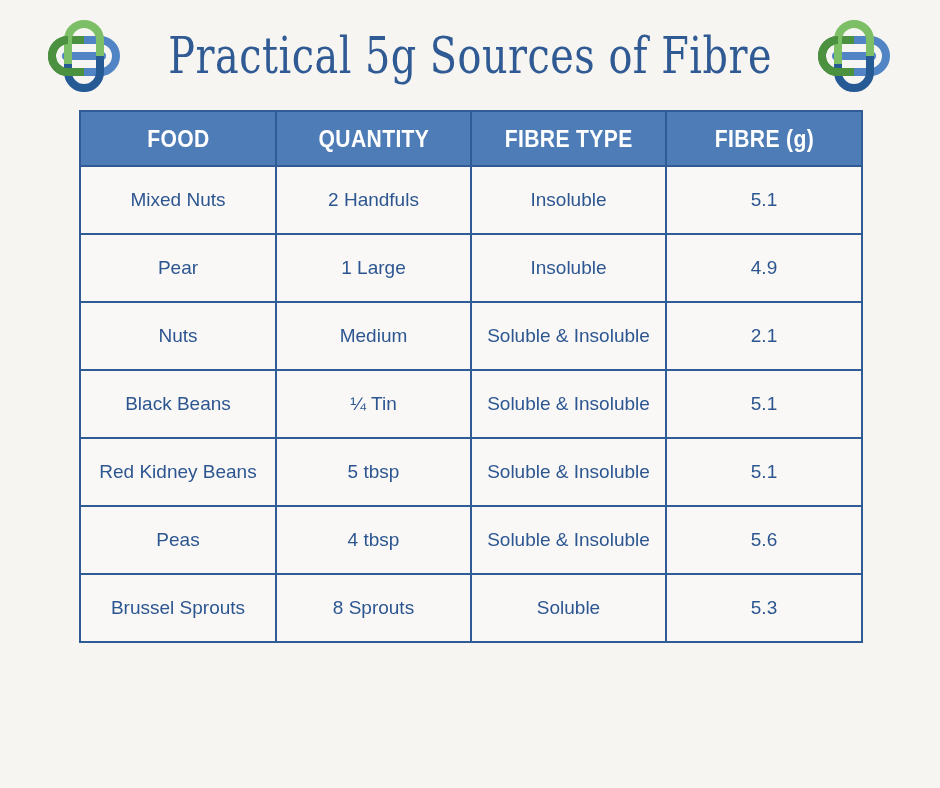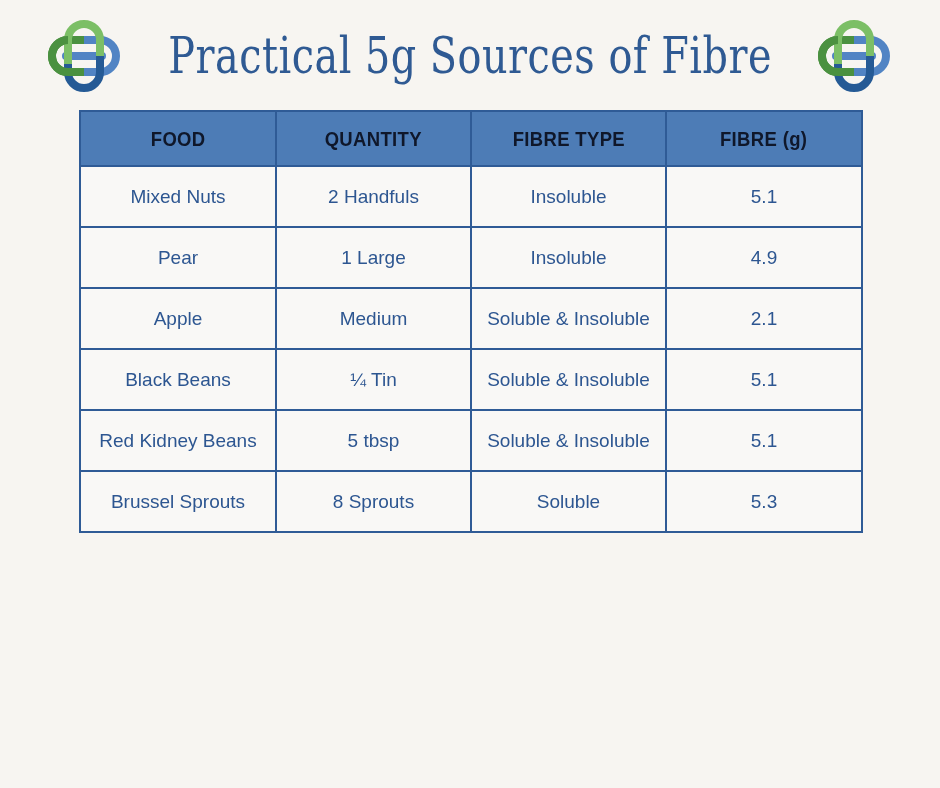--- a/index.html
+++ b/index.html
@@ -75,36 +75,36 @@
   table.fibre-table td {
     border: 2px solid #2f5b96;
     text-align: center;
     vertical-align: middle;
     padding: 2px 4px;
     box-sizing: border-box;
   }
 
   table.fibre-table thead th {
     background: #4d7cb6;
-    color: #0f172a;
+    color: #ffffff;
     height: 55px;
-    font-size: 21px;
+    font-size: 24px;
     font-weight: 700;
     letter-spacing: 0.4px;
     transform: none;
   }
   table.fibre-table thead th .hdr {
     display: inline-block;
     transform: scaleX(0.88);
     transform-origin: center;
     white-space: nowrap;
   }
 
   table.fibre-table tbody td {
-    height: 61px;
+    height: 68px;
     font-size: 19px;
     color: #2d5691;
     background: #f9f8f6;
     line-height: 1.12;
     font-weight: 400;
   }
 
   col.c-food     { width: 196px; }
   col.c-qty      { width: 195px; }
   col.c-type     { width: 195px; }
@@ -202,21 +202,21 @@
             </td>
             <td>
               <span class="cell-text">Insoluble</span>
             </td>
             <td>
               <span class="cell-text">4.9</span>
             </td>
           </tr>
           <tr>
             <td>
-              <span class="cell-text">Apple</span>
+              <span class="cell-text">Nuts</span>
             </td>
             <td>
               <span class="cell-text">Medium</span>
             </td>
             <td>
               <span class="cell-text">Soluble &amp; Insoluble</span>
             </td>
             <td>
               <span class="cell-text">2.1</span>
             </td>
@@ -240,20 +240,34 @@
               <span class="cell-text">Red Kidney Beans</span>
             </td>
             <td>
               <span class="cell-text">5 tbsp</span>
             </td>
             <td>
               <span class="cell-text">Soluble &amp; Insoluble</span>
             </td>
             <td>
               <span class="cell-text">5.1</span>
+            </td>
+          </tr>
+          <tr>
+            <td>
+              <span class="cell-text">Peas</span>
+            </td>
+            <td>
+              <span class="cell-text">4 tbsp</span>
+            </td>
+            <td>
+              <span class="cell-text">Soluble &amp; Insoluble</span>
+            </td>
+            <td>
+              <span class="cell-text">5.6</span>
             </td>
           </tr>
           <tr>
             <td>
               <span class="cell-text">Brussel Sprouts</span>
             </td>
             <td>
               <span class="cell-text">8 Sprouts</span>
             </td>
             <td>

